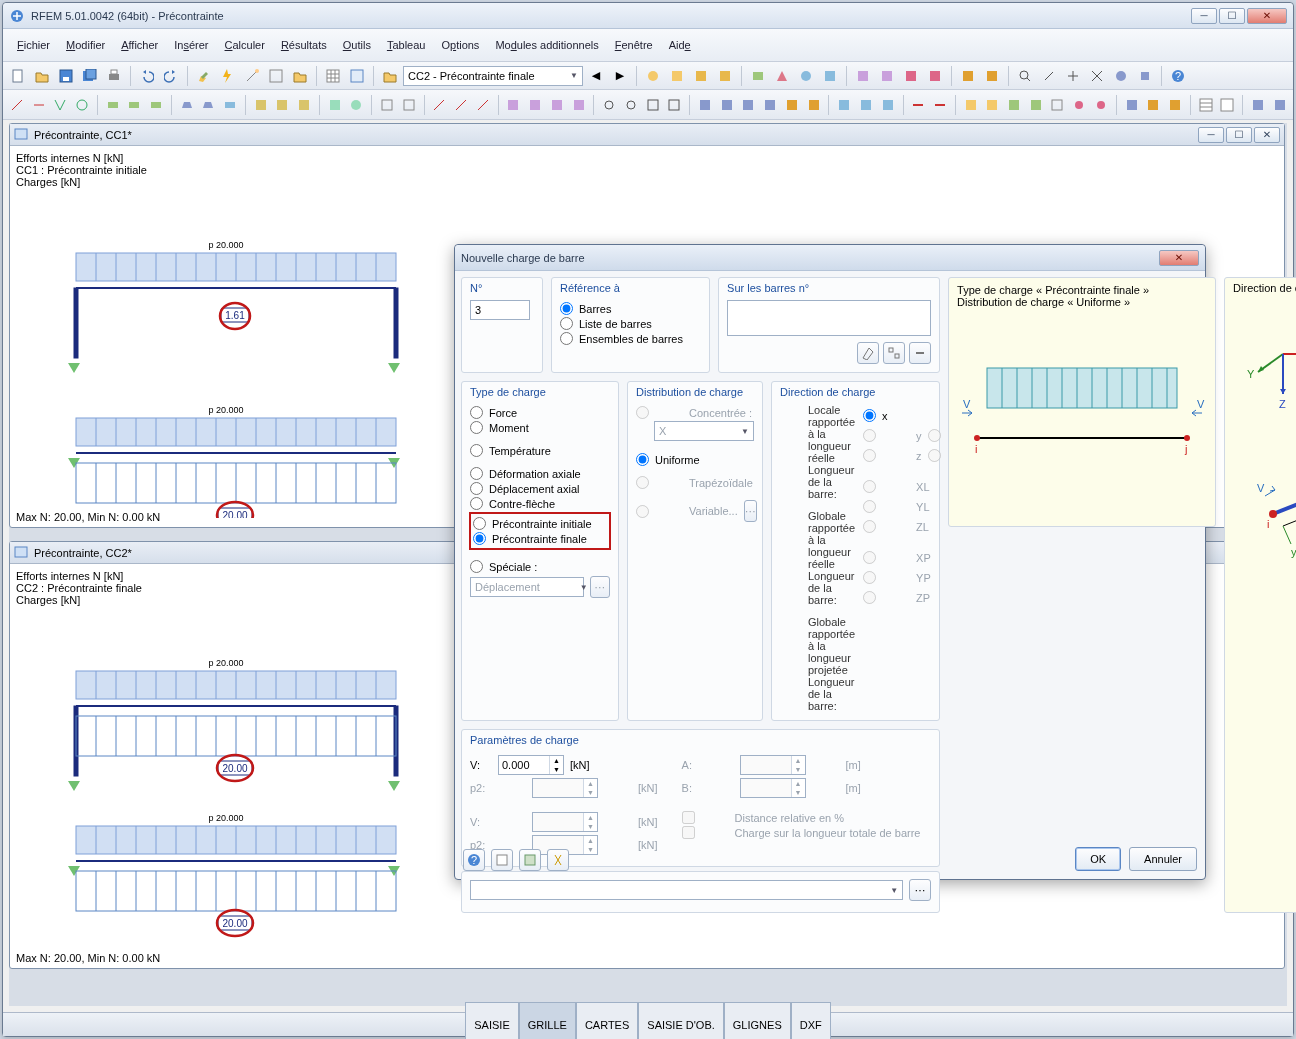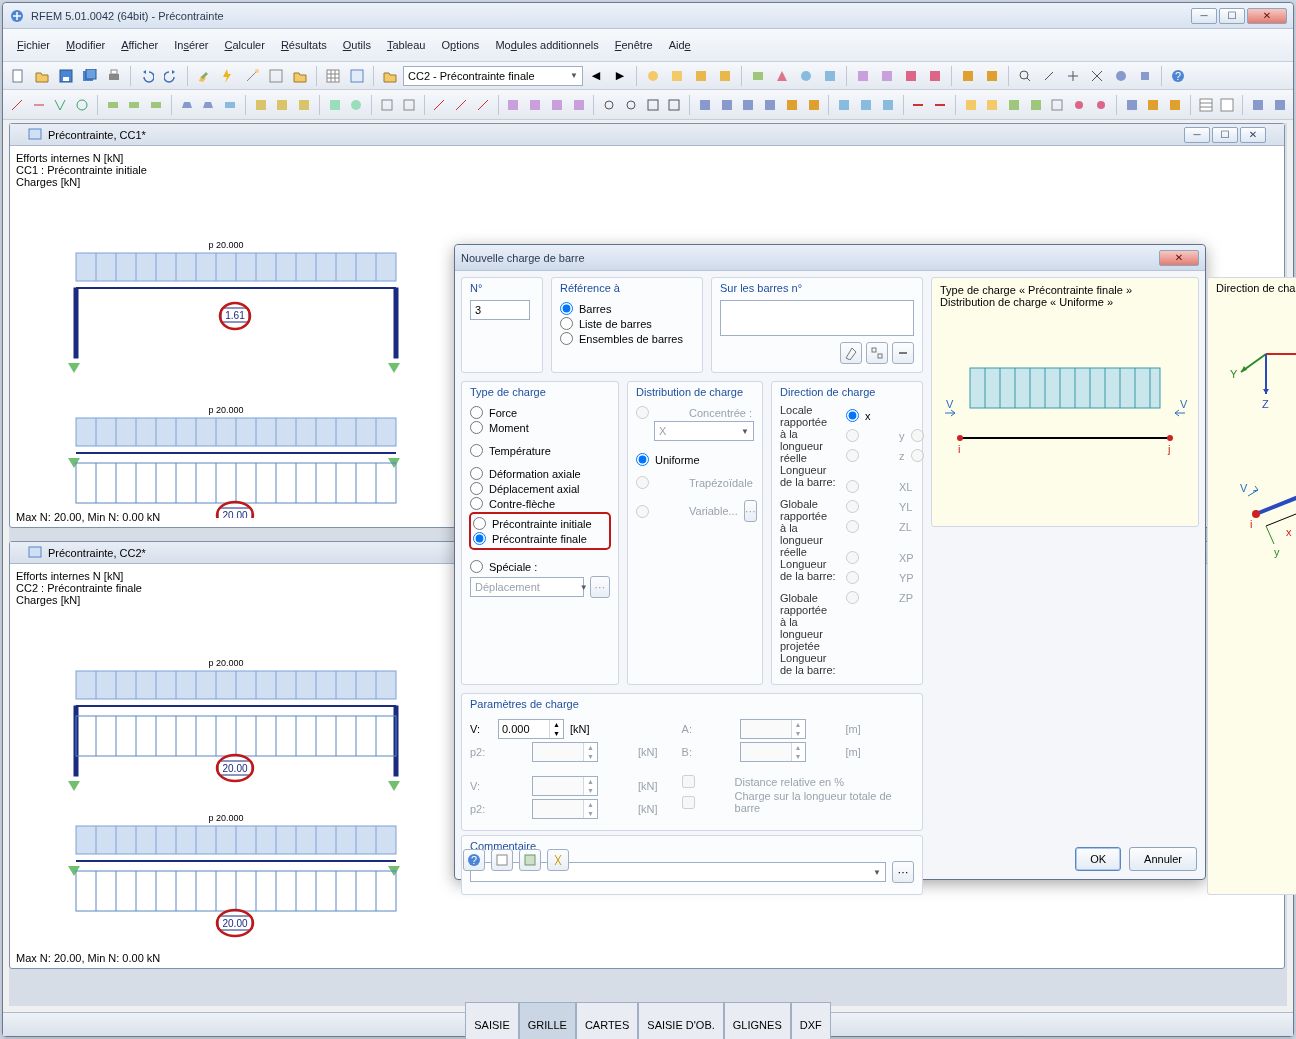--- a/index.html
+++ b/index.html
@@ -15,21 +15,21 @@
 .menubar span { padding:2px 6px; color:#223; cursor:pointer;}
 .menubar span u { text-decoration: underline;}
 .toolbar { height:28px; background:linear-gradient(#f6f8fb,#e4e9f1); border-bottom:1px solid #c6cedb; display:flex; align-items:center; padding:0 4px; gap:2px;}
 .tbtn { width:22px; height:22px; border:1px solid transparent; border-radius:3px; display:flex; align-items:center; justify-content:center; cursor:pointer;}
 .tbtn svg { width:14px; height:14px;}
 .sep { width:1px; height:20px; background:#c0c8d4; margin:0 3px;}
 .combo { height:20px; border:1px solid #9fb0c6; background:#fff; display:flex; align-items:center; padding:0 4px; font-size:11px; min-width:180px;}
 .combo .arrow { margin-left:auto; font-size:8px; color:#556;}
 .mdi { position:absolute; inset:120px 6px 30px 6px; background:#d7dde6;}
 .doc { position:absolute; background:#fff; border:1px solid #7f92ab; border-radius:3px;}
-.doc .dtitle { height:22px; background:linear-gradient(#e9eef6,#d6dfeb); border-bottom:1px solid #aab7c9; display:flex; align-items:center; padding:0 18px;}
+.doc .dtitle { height:22px; background:linear-gradient(#e9eef6,#d6dfeb); border-bottom:1px solid #aab7c9; display:flex; align-items:center; padding:0 4px;}
 .doc .body { position:absolute; inset:22px 0 0 0; padding:6px; overflow:hidden;}
 .col { stroke:#1b2b7d; fill:#1b2b7d;}
 .load { stroke:#7fa0d8; stroke-width:1; fill:#d1dff3;}
 .circle-red { stroke:#c01818; stroke-width:2.5; fill:none;}
 .arrow-red { stroke:#c01818; stroke-width:2.5; fill:none; marker-end:url(#arrowhead);}
 .small { font-size:10px; fill:#1b2b7d;}
 .tiny { font-size:9px; fill:#000;}
 .status { position:absolute; left:0; right:0; bottom:0; height:24px; background:linear-gradient(#eef2f7,#dae1eb); border-top:1px solid #aeb9ca; display:flex; align-items:center; justify-content:center; gap:0;}
 .status .tab { border:1px solid #9fb0c6; padding:16px 8px; background:#e9edf3; cursor:pointer;}
 .status .tab.active { background:#cbd6e4;}
@@ -43,21 +43,21 @@
 .radio, .check { display:flex; align-items:center; gap:6px; margin:2px 0; cursor:pointer;}
 .radio input, .check input { margin:0;}
 .radio.dis, .check.dis, .dis { color:#9aa3ae;gap:40px;}
 .btn { height:24px; border:1px solid #8fa4bf; border-radius:3px; background:linear-gradient(#fdfdfe,#e3ebf4); padding:0 14px; cursor:pointer;}
 .btn.primary { border-color:#5a86c4; box-shadow:0 0 0 1px #a9c6ee inset;}
 .sq { width:22px; height:22px; border:1px solid #9fb0c6; border-radius:3px; background:linear-gradient(#fdfdfe,#e8eef6); display:inline-flex; align-items:center; justify-content:center; cursor:pointer;}
 .spin { display:inline-flex; border:1px solid #9fb0c6; height:20px; background:#fff; align-items:center;}
 .spin input { border:none; width:50px; height:18px; padding:0 3px;}
 .spin .sp { width:14px; display:flex; flex-direction:column;}
 .spin .sp span { height:9px; font-size:7px; text-align:center; border-left:1px solid #cfd8e4; cursor:pointer; line-height:9px;}
-.hl-red { border:2px solid #c01818; border-radius:5px; padding:1px 2px;}
+.hl-red { border:2px solid #c01818; border-radius:0; padding:1px 2px;}
 svg text { font-family: Tahoma, sans-serif;}
 </style>
 </head>
 <body>
 
 <div class="win" style="left:2px; top:2px; width:1292px; height:1035px;">
   <div class="titlebar">
     <span class="icon">
       <svg viewBox="0 0 16 16">
           <circle cx="8" cy="8" r="6" fill="#4a86d4"></circle>
@@ -947,21 +947,21 @@
                 <label class="radio dis">
                     <input type="radio" disabled="" style="">
                     <span>Variable...</span>
                   </label>
                 <span class="sq dis" style="margin-left:auto;">⋯</span>
               </div>
             </div>
           </div>
           <div class="group" style="flex:1;">
             <div class="gh">Direction de charge</div>
-            <div class="gc" style="display:flex; gap:8px;">
+            <div class="gc" style="display:flex; gap:8px;margin-left:28px;">
               <div style="flex:1; font-size:11px; color:#333;">
                 <div>Locale rapportée</div>
                 <div>à la longueur réelle</div>
                 <div>Longueur de la barre:</div>
                 <div style="height:10px"></div>
                 <div>Globale rapportée</div>
                 <div>à la longueur réelle</div>
                 <div>Longueur de la barre:</div>
                 <div style="height:10px"></div>
                 <div>Globale rapportée</div>
@@ -1118,21 +1118,20 @@
                 </label>
               <label class="check dis">
                   <input type="checkbox" disabled="" style="">
                   <span>Charge sur la longueur totale de barre</span>
                 </label>
             </div>
           </div>
         </div>
 
         <div class="group">
-          <div class="gh">Commentaire</div>
           <div class="gc row">
             <div class="combo" style="flex:1; min-width:auto;">
                 <span></span>
                 <span class="arrow">▼</span>
               </div>
             <span class="sq">⋯</span>
           </div>
         </div>
       </div>
 

